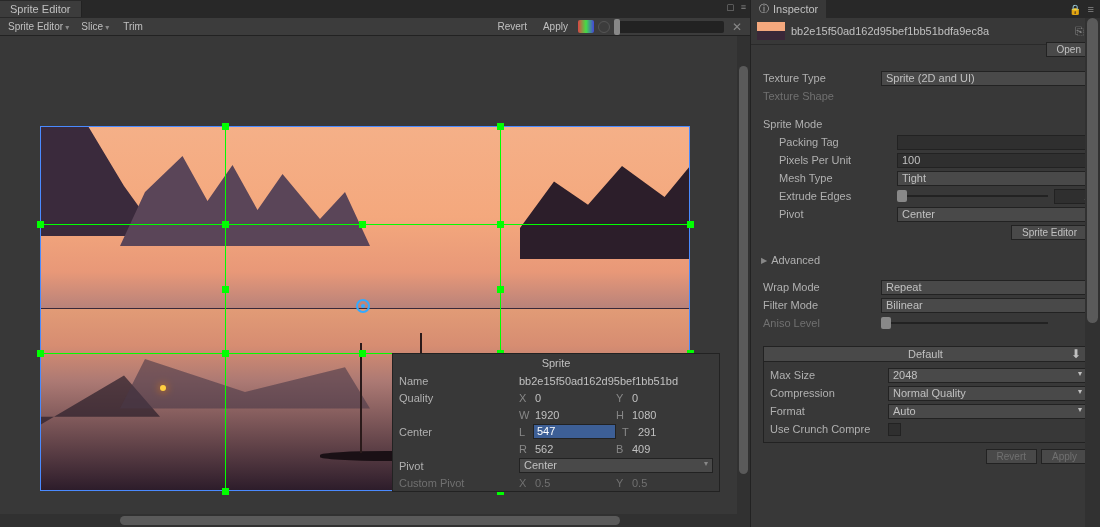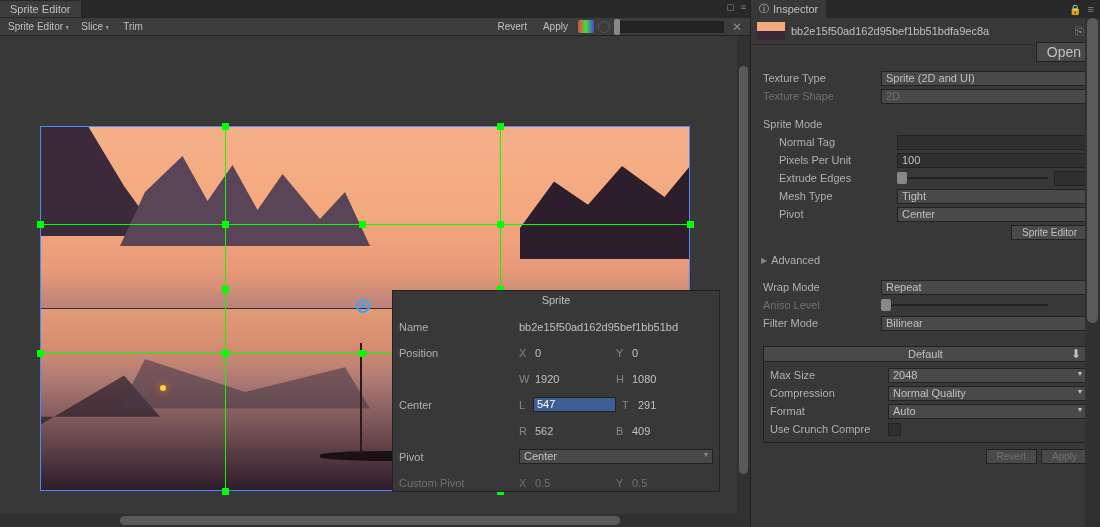--- a/index.html
+++ b/index.html
@@ -46,41 +46,41 @@
   .pivot::after{content:"";position:absolute;left:3px;top:3px;width:4px;height:4px;background:#3af;border-radius:50%;}
   
   .hscroll { position:absolute; left:0; right:0; bottom:0; height:13px; background:#313131;}
   .hscroll-thumb{position:absolute;left:120px;width:500px;top:2px;bottom:2px;background:#5a5a5a;border-radius:6px;}
   .vscroll { position:absolute; top:0; bottom:13px; right:0; width:13px; background:#313131;}
   .vscroll-thumb{position:absolute;top:30px;bottom:40px;left:2px;right:2px;background:#5a5a5a;border-radius:6px;}
   
   
   .sprite-panel { position:absolute; right: 30px; bottom: 35px; width: 328px; background:#383838; border:1px solid #222;}
   .sp-title { text-align:center; padding: 3px 0; color:#c0c0c0; background:#383838;}
-  .sp-row { display:flex; align-items:center; padding: 1px 6px; height:17px;margin-top:9px;}
+  .sp-row { display:flex; align-items:center; padding: 1px 6px; height:17px;}
   .sp-label { width: 120px; color:#b0b0b0;}
   .sp-prefix { width: 14px; color:#888;}
   .sp-val { flex:1; color:#c0c0c0; padding-left:2px;}
   .sp-name{ flex:1; text-align:left; color:#c0c0c0; overflow:hidden;}
   .sp-field { flex:1; background:#2f2f2f; border:1px solid #222; color:#c0c0c0; padding:0 3px; height:15px;}
   .sp-field.sel { background:#3d5f96; color:#fff;}
   .sp-dd { flex:1; background:#494949; border:1px solid #222; color:#c0c0c0; padding:0 4px; height:15px; position:relative;}
   .sp-dd::after{content:"▾"; position:absolute; right:4px; font-size:8px; color:#888;}
   
   
   .right-panel { width: 350px; background: #383838; border-left: 1px solid #222; display:flex; flex-direction:column;}
   .insp-tabs { height:18px; background:#282828; display:flex; align-items:center;}
   .insp-tab { background:#383838; padding:2px 8px; color:#c0c0c0; display:flex; align-items:center; gap:4px;}
   .lock-icon { font-size:10px; color:#888; margin-left:auto; padding-right:6px;}
   .menu-icon { color:#888; padding-right:6px;}
   .insp-header { display:flex; align-items:center; padding:4px 6px; gap:6px; border-bottom:1px solid #2a2a2a;}
   .thumb { width:28px; height:18px; background: linear-gradient(180deg,#f4a87d 50%,#3a2838 50%);}
   .asset-name { flex:1; color:#c0c0c0; overflow:hidden; white-space:nowrap;}
   .hdr-icons{display:flex;gap:4px;color:#888;font-size:11px;}
-  .open-btn { position:absolute; right:8px; top:42px; background:#494949; border:1px solid #222; padding:1px 10px; color:#c0c0c0; font-size:14px;}
+  .open-btn { position:absolute; right:8px; top:42px; background:#494949; border:1px solid #222; padding:1px 10px; color:#c0c0c0; font-size:10px;}
   
   .insp-body { padding: 24px 6px 6px 6px; }
   .prop-row { display:flex; align-items:center; height:18px; padding-left:6px;}
   .prop-row.indent{ padding-left:22px;}
   .prop-label{ width:118px; color:#b0b0b0; font-size:11px;}
   .prop-label.dis{color:#707070;}
   .prop-dd { flex:1; background:#494949; border:1px solid #222; color:#c0c0c0; padding:0 4px; height:15px; position:relative; font-size:11px;}
   .prop-dd.dis{color:#707070;}
   .prop-dd::after{content:"▾"; position:absolute; right:4px; font-size:8px;}
   .prop-input{ flex:1; background:#2f2f2f; border:1px solid #222; color:#c0c0c0; padding:0 4px; height:15px; font-size:11px;}
@@ -172,21 +172,21 @@
     <div class="handle" style="left:500px;top:455px"></div>
     <div class="pivot"></div>
 
     <div class="sprite-panel">
       <div class="sp-title">Sprite</div>
       <div class="sp-row">
         <span class="sp-label">Name</span>
         <span class="sp-name">bb2e15f50ad162d95bef1bb51bd</span>
       </div>
       <div class="sp-row">
-        <span class="sp-label">Position</span>
+        <span class="sp-label">Quality</span>
         <span class="sp-prefix">X</span>
           <span class="sp-val">0</span>
         <span class="sp-prefix">Y</span>
           <span class="sp-val">0</span>
       </div>
       <div class="sp-row">
         <span class="sp-label"></span>
         <span class="sp-prefix">W</span>
           <span class="sp-val">1920</span>
         <span class="sp-prefix">H</span>
@@ -248,77 +248,76 @@
   </div>
   <div class="open-btn">Open</div>
 
   <div class="insp-body">
     <div class="prop-row">
       <span class="prop-label">Texture Type</span>
       <div class="prop-dd">Sprite (2D and UI)</div>
     </div>
     <div class="prop-row">
       <span class="prop-label dis">Texture Shape</span>
-      <div class="prop-dd dis">2D</div>
     </div>
     <div class="section-gap"></div>
     <div class="prop-row">
       <span class="prop-label">Sprite Mode</span>
     </div>
     <div class="prop-row indent">
-      <span class="prop-label">Normal Tag</span>
+      <span class="prop-label">Packing Tag</span>
       <div class="prop-input"></div>
     </div>
     <div class="prop-row indent">
       <span class="prop-label">Pixels Per Unit</span>
       <div class="prop-input">100</div>
+    </div>
+    <div class="prop-row indent">
+      <span class="prop-label">Mesh Type</span>
+      <div class="prop-dd">Tight</div>
     </div>
     <div class="prop-row indent">
       <span class="prop-label">Extrude Edges</span>
       <div class="prop-slider">
         <div class="slider-track">
             <div class="slider-knob"></div>
           </div>
         <div class="slider-val">1</div>
       </div>
     </div>
     <div class="prop-row indent">
-      <span class="prop-label">Mesh Type</span>
-      <div class="prop-dd">Tight</div>
-    </div>
-    <div class="prop-row indent">
       <span class="prop-label">Pivot</span>
       <div class="prop-dd">Center</div>
     </div>
     <div class="se-btn-row">
       <div class="se-btn">Sprite Editor</div>
     </div>
     <div class="section-gap"></div>
     <div class="adv-header">
       <span class="adv-arrow">▶</span>
       <span>Advanced</span>
     </div>
     <div class="section-gap"></div>
     <div class="prop-row">
       <span class="prop-label">Wrap Mode</span>
       <div class="prop-dd">Repeat</div>
+    </div>
+    <div class="prop-row">
+      <span class="prop-label">Filter Mode</span>
+      <div class="prop-dd">Bilinear</div>
     </div>
     <div class="prop-row">
       <span class="prop-label dis">Aniso Level</span>
       <div class="prop-slider">
         <div class="slider-track">
             <div class="slider-knob"></div>
           </div>
         <div class="slider-val" style="background:none;border:none;color:#707070">1</div>
       </div>
     </div>
-    <div class="prop-row">
-      <span class="prop-label">Filter Mode</span>
-      <div class="prop-dd">Bilinear</div>
-    </div>
     <div class="section-gap"></div>
     <div class="platform-bar">
       <span class="platform-label">Default</span>
       <span class="dl-icon">⬇</span>
     </div>
     <div style="border:1px solid #222;border-top:none;margin:0 6px;padding:4px 0;">
       <div class="prop-row">
         <span class="prop-label">Max Size</span>
         <div class="prop-dd">2048</div>
       </div>

